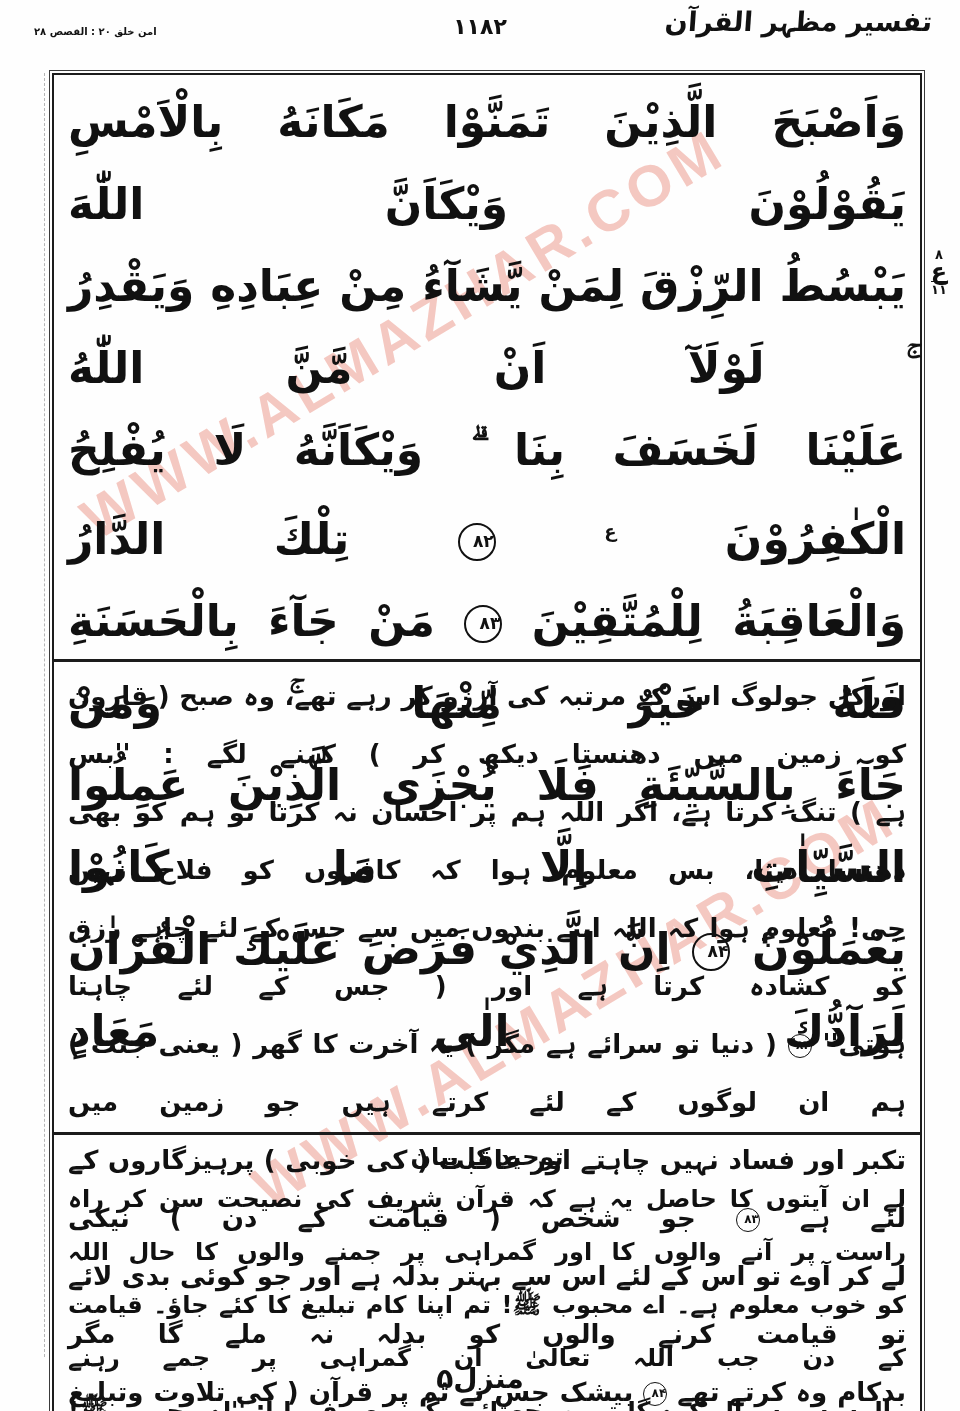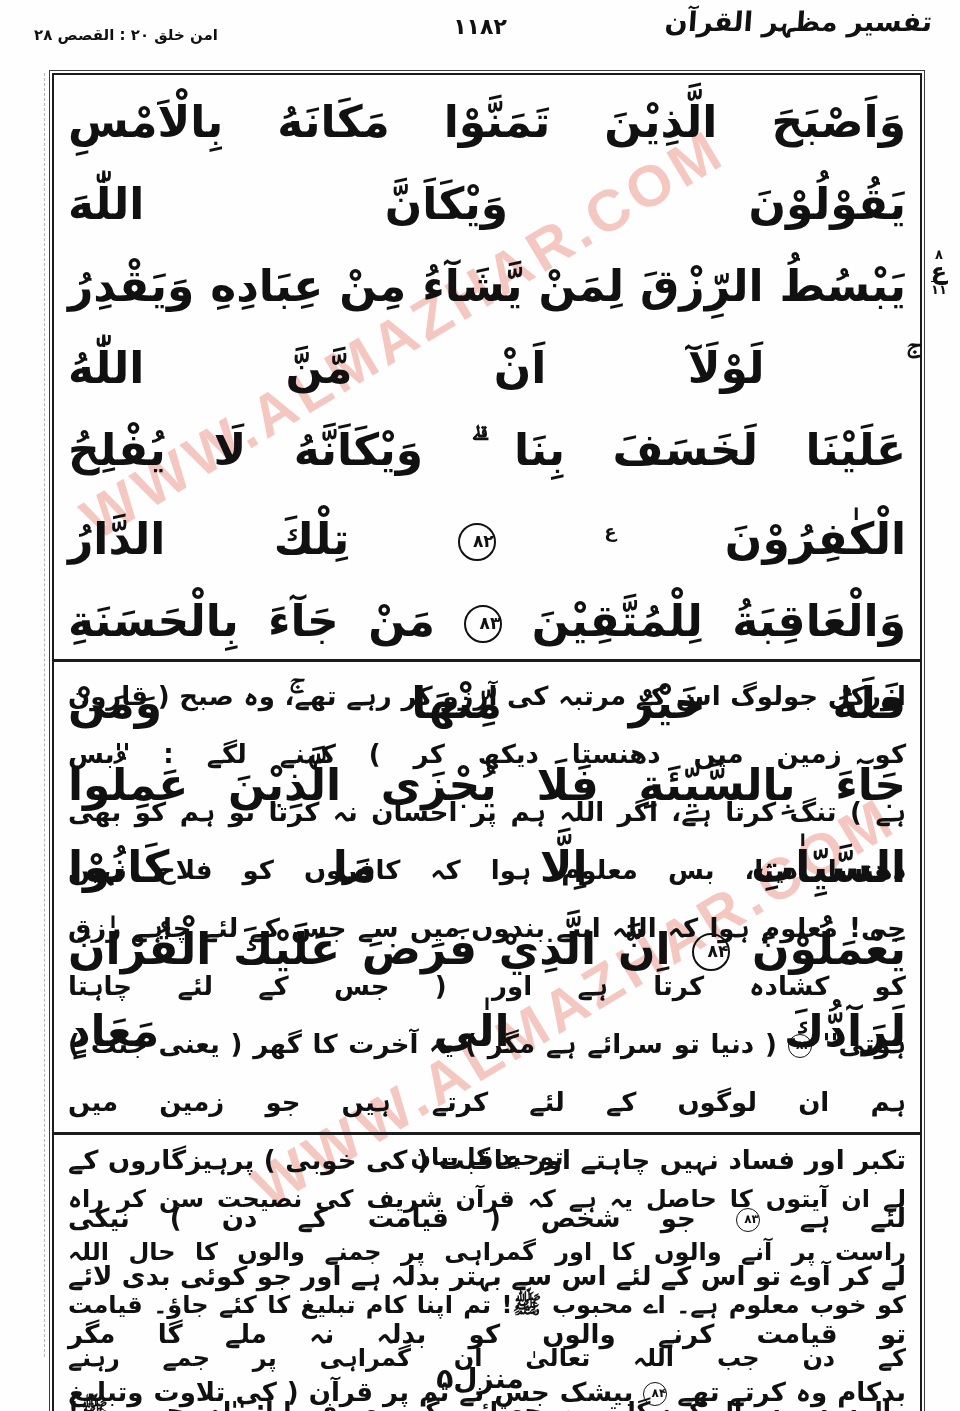--- a/index.html
+++ b/index.html
@@ -7,21 +7,21 @@
     width:960px;height:1411px;position:relative;overflow:hidden;
     background:#fefefe;color:#111;
     font-family:"DejaVu Sans",sans-serif;
   }
   
   .page-header{position:absolute;top:0;left:0;width:960px;height:60px;z-index:2;}
   .hdr-right{position:absolute;top:6px;right:28px;font-size:27px;font-weight:bold;
     transform:skewX(-4deg);letter-spacing:-1px;}
   .hdr-center{position:absolute;top:14px;left:0;width:100%;text-align:center;
     font-size:22px;font-weight:bold;}
-  .hdr-left{position:absolute;top:26px;left:34px;font-size:15px;font-weight:bold;direction:rtl;text-align:center;}
+  .hdr-left{position:absolute;top:26px;left:34px;font-size:10px;font-weight:bold;direction:rtl;text-align:center;}
   
   .wm{position:absolute;z-index:0;font-family:"Liberation Sans","DejaVu Sans",sans-serif;
     font-weight:bold;font-size:58px;letter-spacing:5px;white-space:nowrap;
     opacity:.42;pointer-events:none;}
   .wm1{left:34px;top:300px;transform:rotate(-31deg);}
   .wm2{left:205px;top:968px;transform:rotate(-31deg);}
   
   .left-rule{position:absolute;left:44px;top:73px;height:1284px;width:0;
     border-left:1px dashed #b5b5b5;z-index:1;}
   

